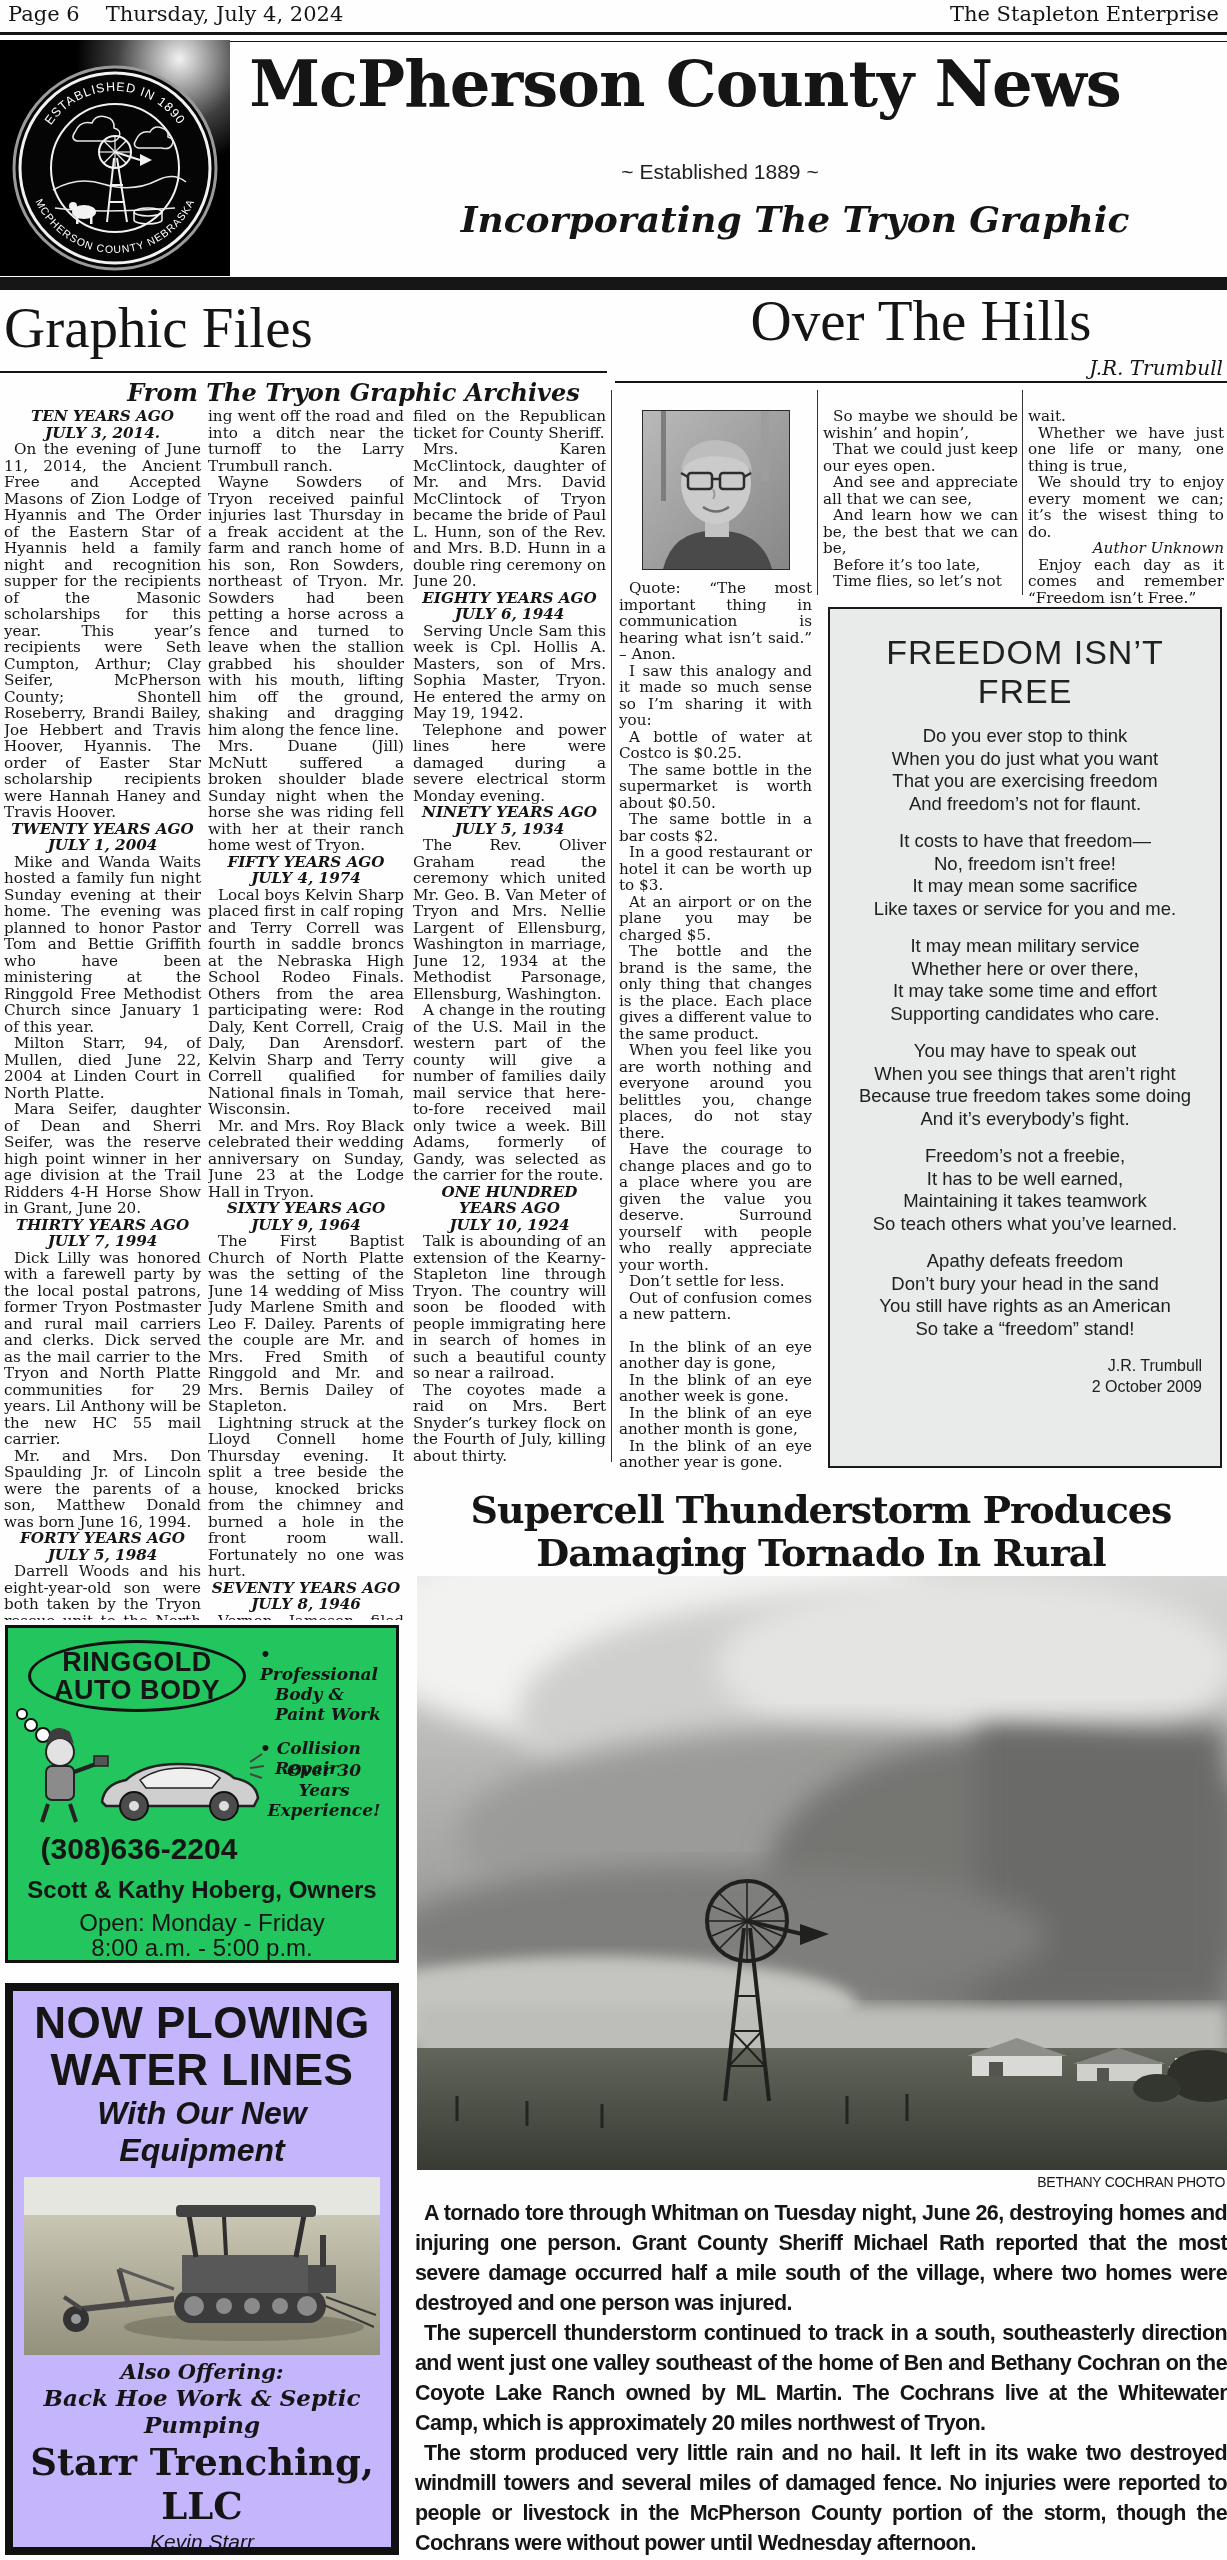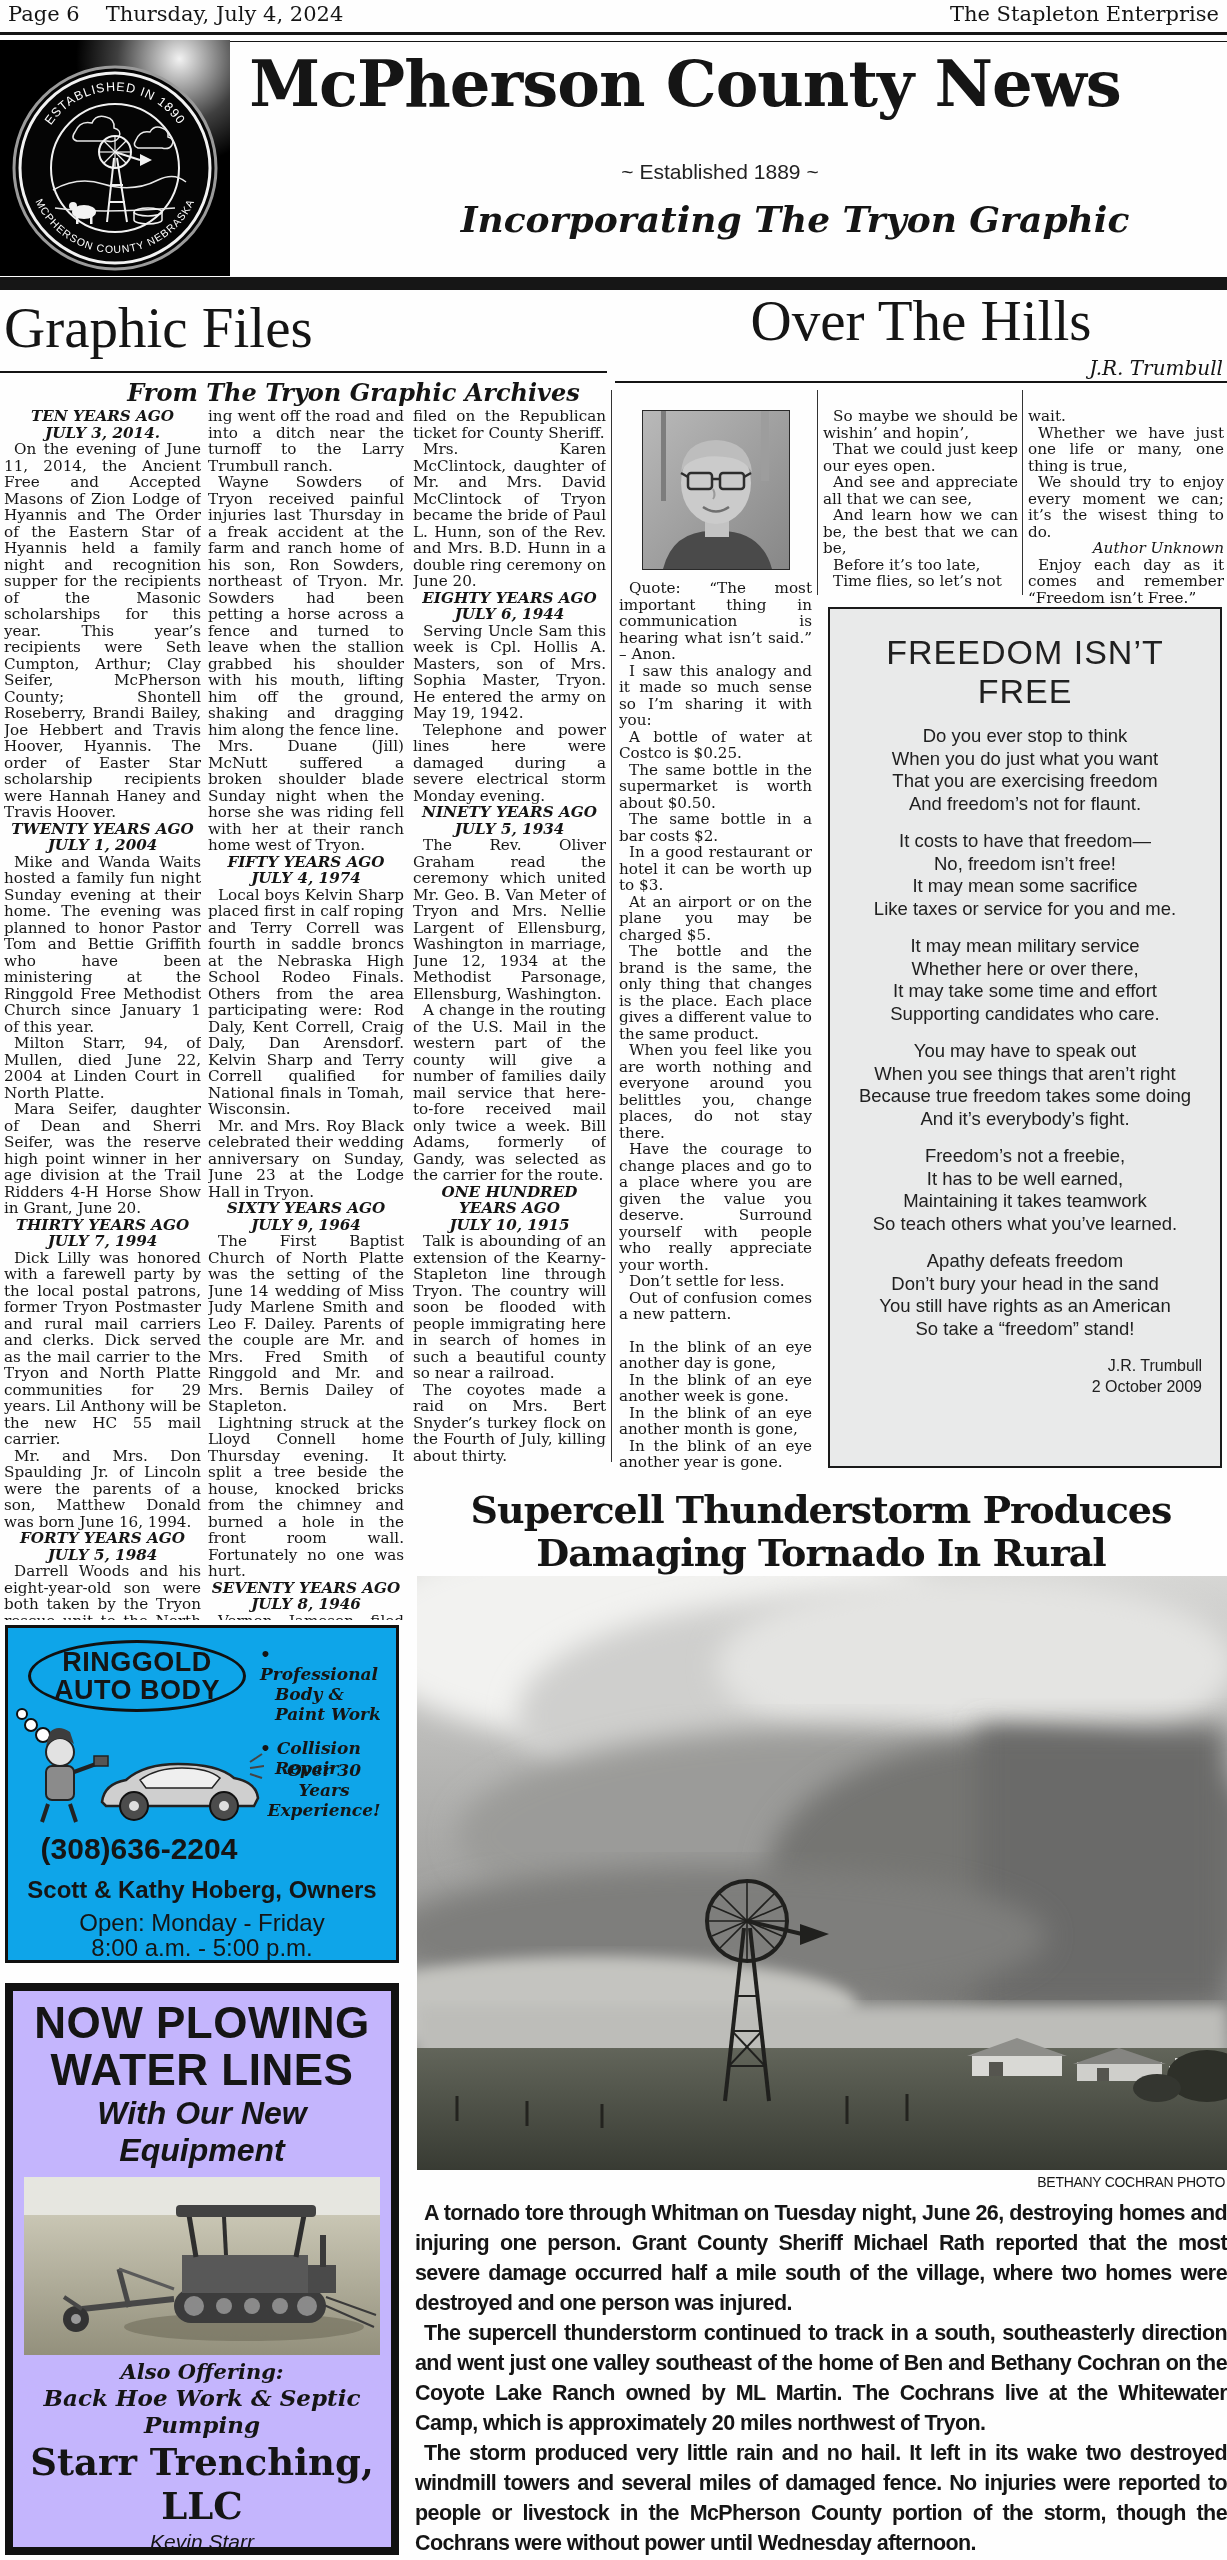--- a/index.html
+++ b/index.html
@@ -50,21 +50,21 @@
               font-size:38px;line-height:43px;letter-spacing:-1px;}
   .storm-photo{position:absolute;left:417px;top:1576px;width:810px;height:594px;}
   .credit{position:absolute;left:417px;top:2174px;width:808px;text-align:right;
           font-family:"Liberation Sans",sans-serif;font-size:14px;letter-spacing:-0.3px;}
   .storm-article{position:absolute;left:415px;top:2198px;width:812px;
                  font-family:"Liberation Sans",sans-serif;font-weight:bold;font-size:21.5px;
                  line-height:30px;text-align:justify;letter-spacing:-0.6px;overflow:hidden;height:360px;}
   .storm-article p{margin:0;text-indent:9px;}
   
   .ringgold{position:absolute;left:5px;top:1625px;width:394px;height:338px;border:3px solid #111;
-            box-sizing:border-box;background:#0ea5e9;}
+            box-sizing:border-box;background:#22c55e;}
   .rg-bubble{position:absolute;left:20px;top:12px;width:212px;height:66px;border:3px solid #111;
              border-radius:50%;display:flex;flex-direction:column;align-items:center;justify-content:center;
              font-family:"Liberation Sans",sans-serif;font-weight:bold;font-size:27px;line-height:28px;
              letter-spacing:0.5px;text-align:center;}
   .rg-ooo{position:absolute;background:#fff;border:2px solid #111;border-radius:50%;}
   .rg-bullets{position:absolute;right:6px;top:16px;width:130px;font-style:italic;font-weight:bold;
               font-size:17px;line-height:20px;}
   .rg-bullet-line2{padding-left:15px;}
   .rg-exp{position:absolute;right:14px;top:132px;width:116px;text-align:center;font-style:italic;
           font-weight:bold;font-size:17px;line-height:20px;}
@@ -238,21 +238,21 @@
       <p class="cp">Telephone and power lines here were damaged during a severe electrical storm Monday evening.</p>
       <div class="col-h">
         <div>NINETY YEARS AGO</div>
         <div>JULY 5, 1934</div>
       </div>
       <p class="cp">The Rev. Oliver Graham read the ceremony which united Mr. Geo. B. Van Meter of Tryon and Mrs. Nellie Largent of Ellensburg, Washington in marriage, June 12, 1934 at the Methodist Parsonage, Ellensburg, Washington.</p>
       <p class="cp">A change in the routing of the U.S. Mail in the western part of the county will give a number of families daily mail service that here-to-fore received mail only twice a week. Bill Adams, formerly of Gandy, was selected as the carrier for the route.</p>
       <div class="col-h">
         <div>ONE HUNDRED</div>
         <div>YEARS AGO</div>
-        <div>JULY 10, 1915</div>
+        <div>JULY 10, 1924</div>
       </div>
       <p class="cp">Talk is abounding of an extension of the Kearny-Stapleton line through Tryon. The country will soon be flooded with people immigrating here in search of homes in such a beautiful county so near a railroad.</p>
       <p class="cp">The coyotes made a raid on Mrs. Bert Snyder’s turkey flock on the Fourth of July, killing about thirty.</p>
     </div>
 
   <div class="ncol" style="left:619px;width:193px;height:1062px;">
     <svg class="headshot" viewBox="0 0 146 158">
       <defs>
         <linearGradient id="pbg" x1="0" y1="0" x2="1" y2="1">
           <stop offset="0%" stop-color="#b9b9b9"></stop>

